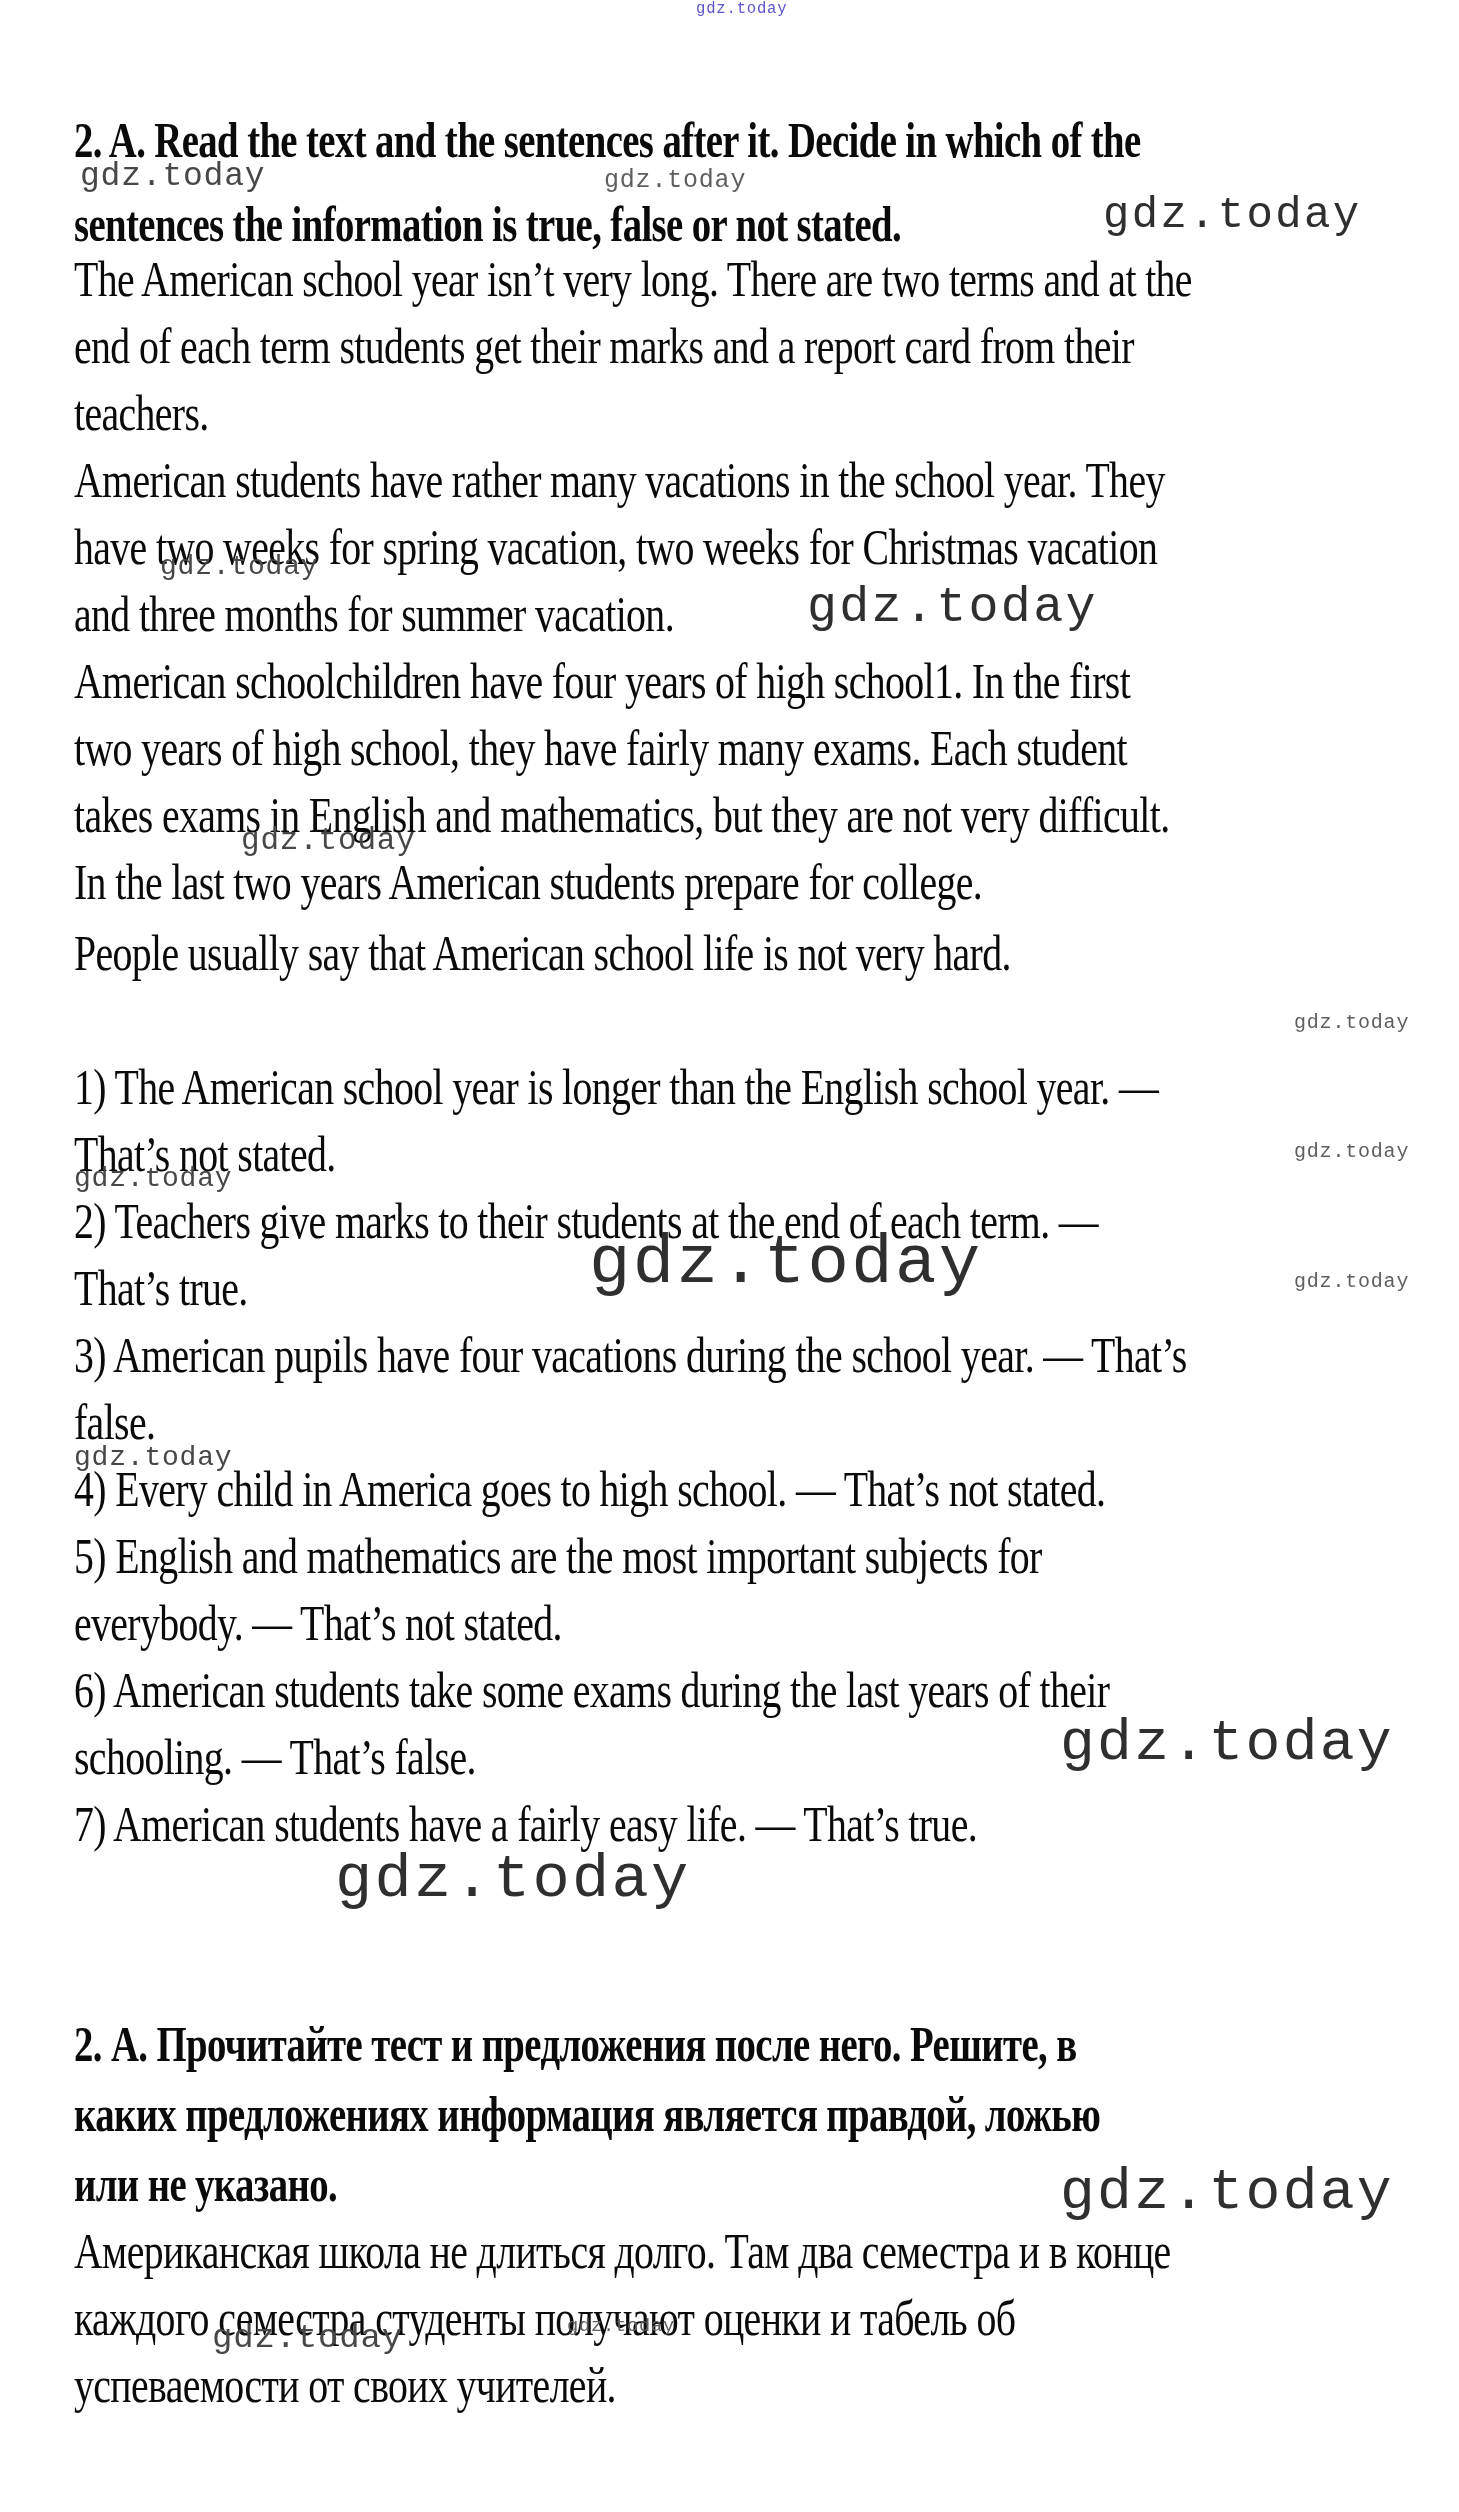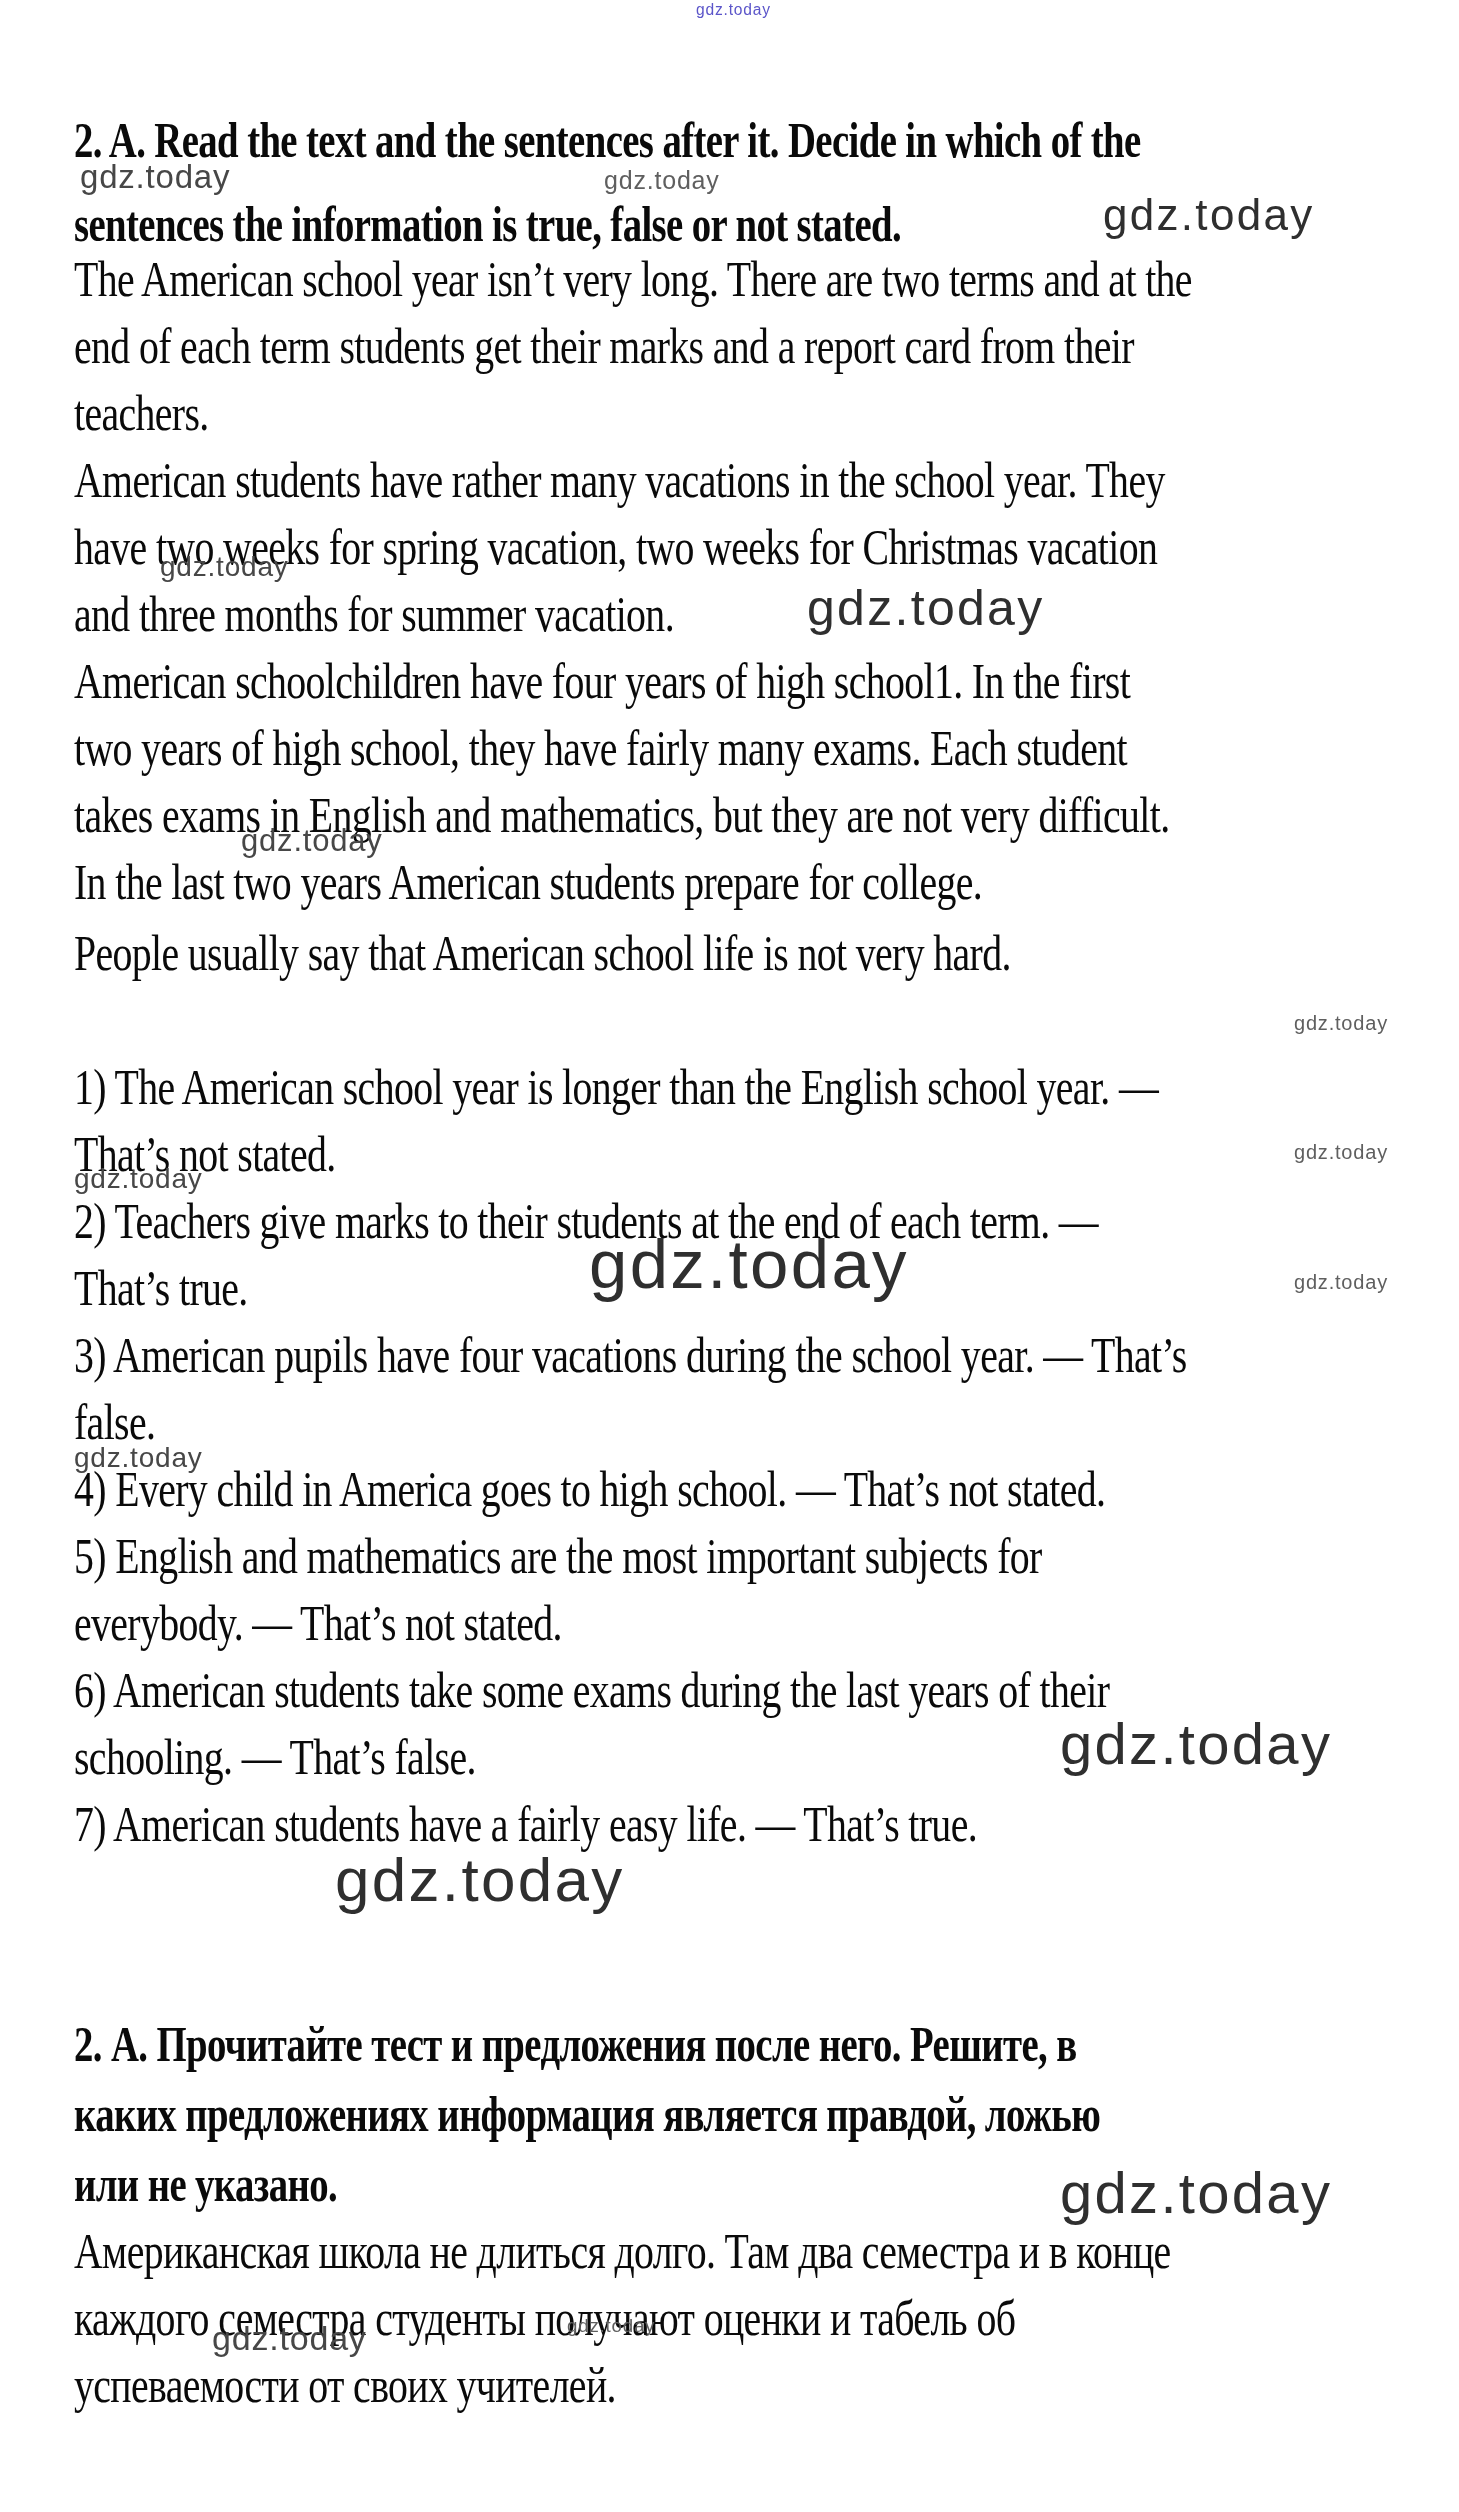--- a/index.html
+++ b/index.html
@@ -27,21 +27,21 @@
     transform-origin: 0 0;
     letter-spacing: -0.8px;
   }
   .ln.bold {
     font-weight: 700;
     transform: scaleX(0.76);
   }
   
   .wm {
     position: absolute;
-    font-family: Liberation Sans, sans-serif;
+    font-family: Liberation Mono, monospace;
     font-weight: 400;
     line-height: 1;
     white-space: nowrap;
     letter-spacing: 0.8px;
   }
   .wm-sm { color: #5f5f5f; }
   .wm-md { color: #474747; }
   .wm-lg { color: #2f2f2f; letter-spacing: 2.3px; }
   .wm-top { color: #5b55c9; }
 </style>

